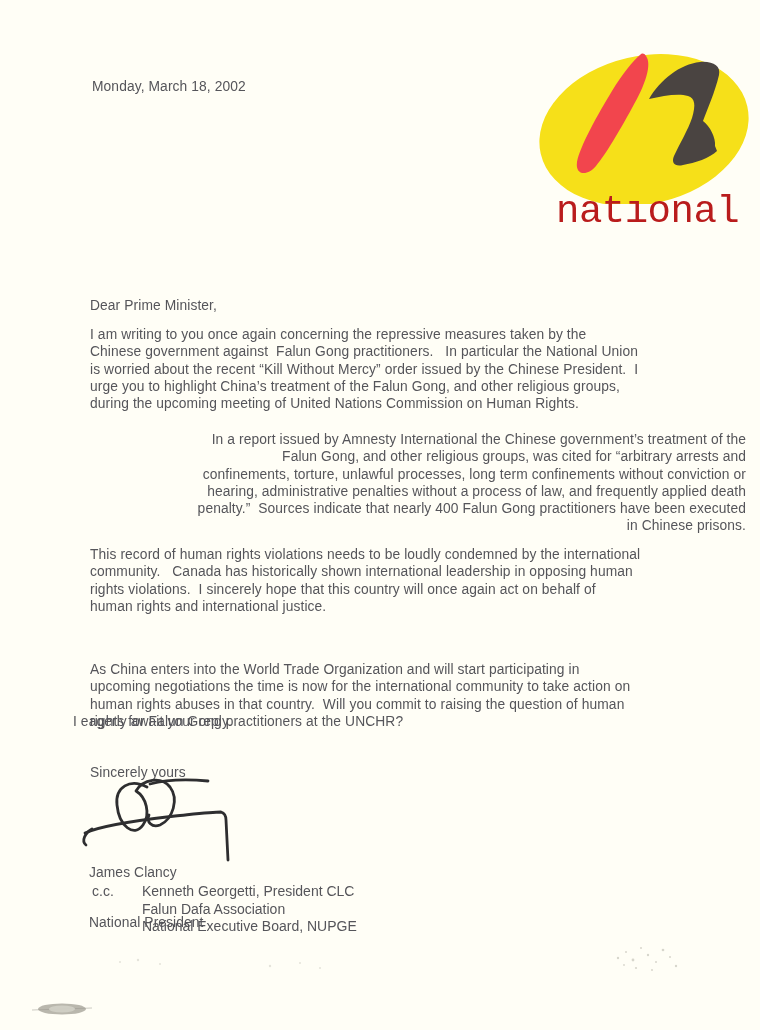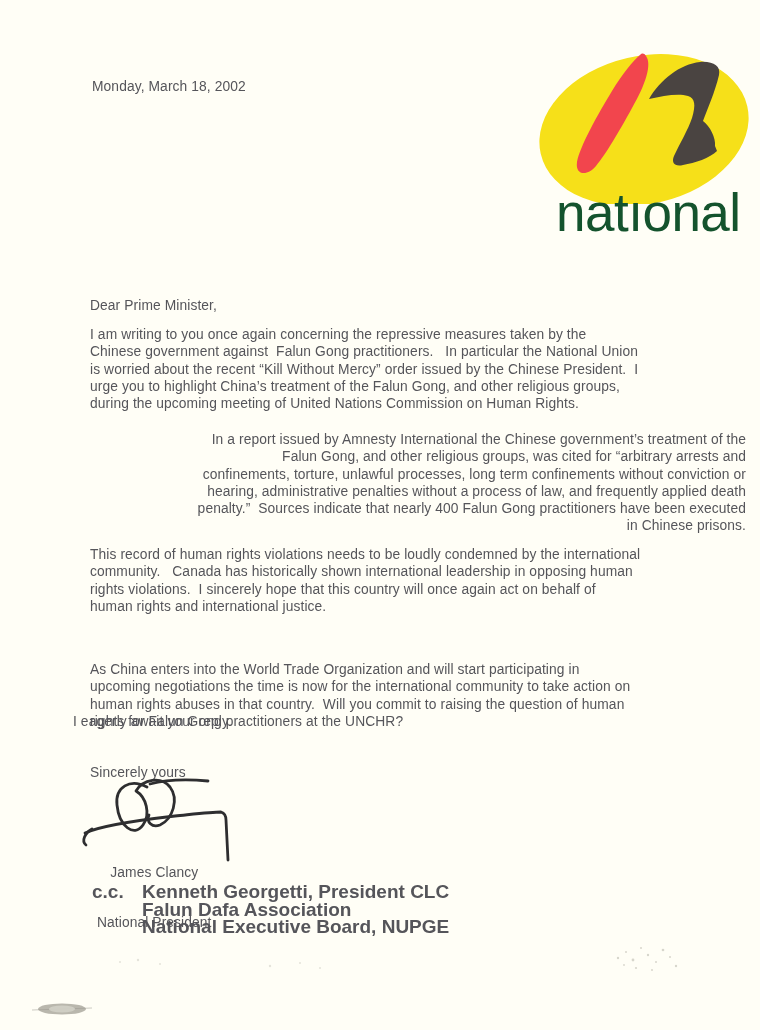--- a/index.html
+++ b/index.html
@@ -11,30 +11,30 @@
   .date{top:78px;left:92px;}
   .address{top:142px;left:92px;line-height:16.7px;}
   .salutation{top:297px;left:90px;}
   .para{left:90px;width:656px;}
   .p1{top:326px;}
   .p2{top:431px;text-align:right;}
   .p3{top:546px;}
   .p4{top:633px;margin-top:28px;}
   .reply{top:713px;left:73px;}
   .closing{top:764px;left:90px;}
-  .signer{top:832px;left:97px;line-height:16.5px;text-align:center;}
-  .cc{position:absolute;top:883px;left:92px;display:flex;font-size:19px;line-height:17.6px;font-weight:bold;}
+  .signer{top:832px;left:89px;line-height:16.5px;}
+  .cc{position:absolute;top:883px;left:92px;display:flex;font-size:14px;line-height:17.6px;}
   .cc-label{width:50px;white-space:pre;}
   .cc-lines{white-space:pre-wrap;}
   .logo{position:absolute;left:528px;top:44px;width:232px;height:230px;}
   .logo svg{position:absolute;left:0;top:0;}
   .logo-text{
     position:absolute;left:28px;top:153px;
-    font-family:Liberation Sans, sans-serif;
-    font-size:53px;line-height:31px;letter-spacing:-.5px;color:#14532d;
+    font-family:Liberation Mono, monospace;
+    font-size:39px;line-height:31px;letter-spacing:-.5px;color:#b91c1c;
   }
   .sig-svg{position:absolute;left:0;top:0;pointer-events:none;}
   .artifacts{position:absolute;left:0;top:0;pointer-events:none;}
 </style>
 </head>
 <body>
 
 <div class="page">
 
   <div class="txt date">Monday, March 18, 2002</div>

